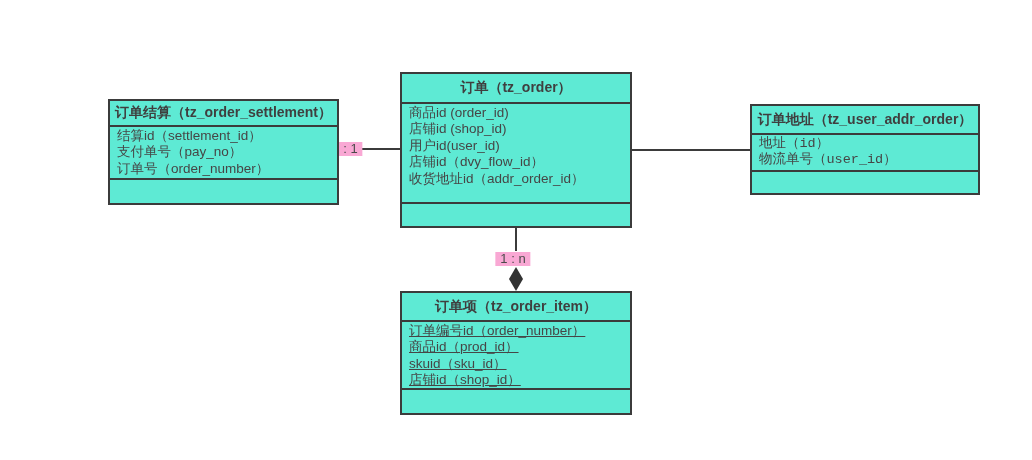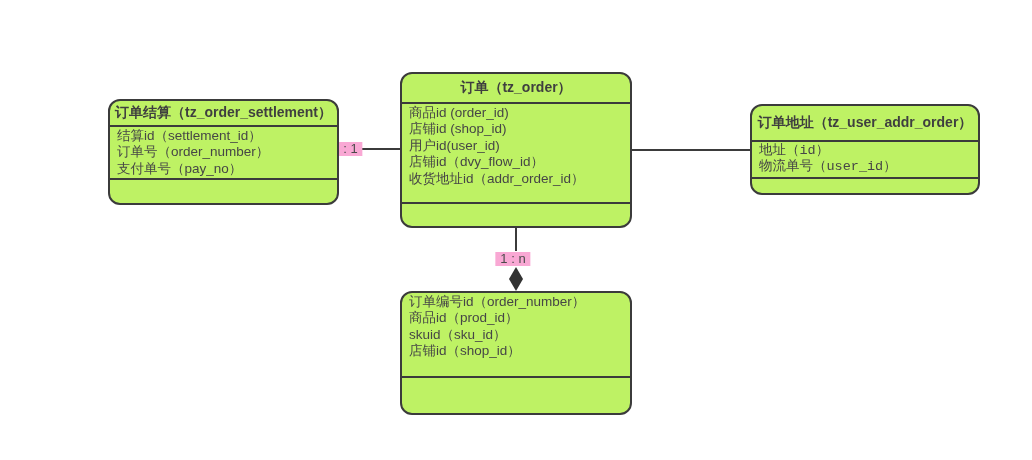--- a/index.html
+++ b/index.html
@@ -6,23 +6,23 @@
   html,body { background:#ffffff; }
   .canvas {
     position:relative;
     width:1032px; height:460px;
     background:#ffffff;
     font-family:"Liberation Sans","DejaVu Sans",sans-serif;
     overflow:hidden;
   }
   .entity {
     position:absolute;
-    background:#bef264;
+    background:#5eead4;
     border:2px solid #3b3b3b;
-    border-radius:12px;
+    border-radius:0;
     color:#464646;
     display:flex;
     flex-direction:column;
   }
   .entity .title {
     font-size:14px;
     font-weight:bold;
     color:#3f3f3f;
     border-bottom:2px solid #3b3b3b;
     display:flex;
@@ -47,26 +47,26 @@
   
   .e-settlement { left:68px;  top:99px;  width:231px; height:106px;margin-left:40px; }
   .e-settlement .title { height:26px; }
   .e-settlement .fields { height:53px; }
 
   .e-order { left:400px; top:72px; width:232px; height:156px; }
   .e-order .title { height:30px; }
   .e-order .fields { height:100px; }
 
   .e-addr { left:750px; top:104px; width:230px; height:91px; }
-  .e-addr .title { height:36px; }
+  .e-addr .title { height:29px; }
   .e-addr .fields { height:37px;font-family:Liberation Mono, monospace; }
 
   .e-item { left:400px; top:291px; width:232px; height:124px; }
   .e-item .title { height:29px; }
-  .e-item .fields { height:85px; }
+  .e-item .fields { height:68px;text-decoration:underline; }
 
   
   .conn-h { position:absolute; height:2px; background:#3b3b3b; }
   .conn-v { position:absolute; width:2px;  background:#3b3b3b; }
   .conn-settlement-order { left:297px; top:148px; width:105px; }
   .conn-order-addr      { left:630px; top:149px; width:122px; }
   .conn-order-item      { left:515px; top:227px; height:24px; }
 
   .rel-label {
     position:absolute;
@@ -100,22 +100,22 @@
   <div class="conn-h conn-order-addr"></div>
 
   <div class="conn-v conn-order-item"></div>
   <span class="rel-label lbl-one-n">1 : n</span>
   <div class="diamond"></div>
 
   <div class="entity e-settlement">
     <div class="title">订单结算（tz_order_settlement）</div>
     <div class="fields">
       <div class="field">结算id（settlement_id）</div>
+      <div class="field">支付单号（pay_no）</div>
       <div class="field">订单号（order_number）</div>
-      <div class="field">支付单号（pay_no）</div>
     </div>
     <div class="footer"></div>
   </div>
 
   <div class="entity e-order">
     <div class="title">订单（tz_order）</div>
     <div class="fields">
       <div class="field">商品id (order_id)</div>
       <div class="field">店铺id (shop_id)</div>
       <div class="field">用户id(user_id)</div>
@@ -128,20 +128,21 @@
   <div class="entity e-addr">
     <div class="title">订单地址（tz_user_addr_order）</div>
     <div class="fields">
       <div class="field">地址（id）</div>
       <div class="field">物流单号（user_id）</div>
     </div>
     <div class="footer"></div>
   </div>
 
   <div class="entity e-item">
+    <div class="title">订单项（tz_order_item）</div>
     <div class="fields">
       <div class="field">订单编号id（order_number）</div>
       <div class="field">商品id（prod_id）</div>
       <div class="field">skuid（sku_id）</div>
       <div class="field">店铺id（shop_id）</div>
     </div>
     <div class="footer"></div>
   </div>
 
 </div>

